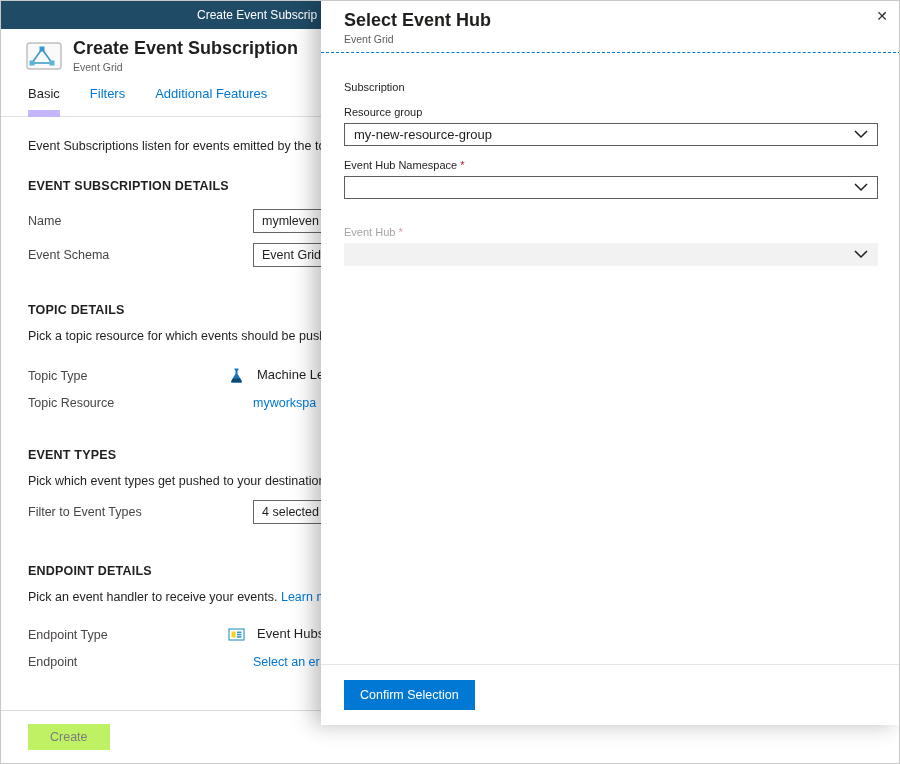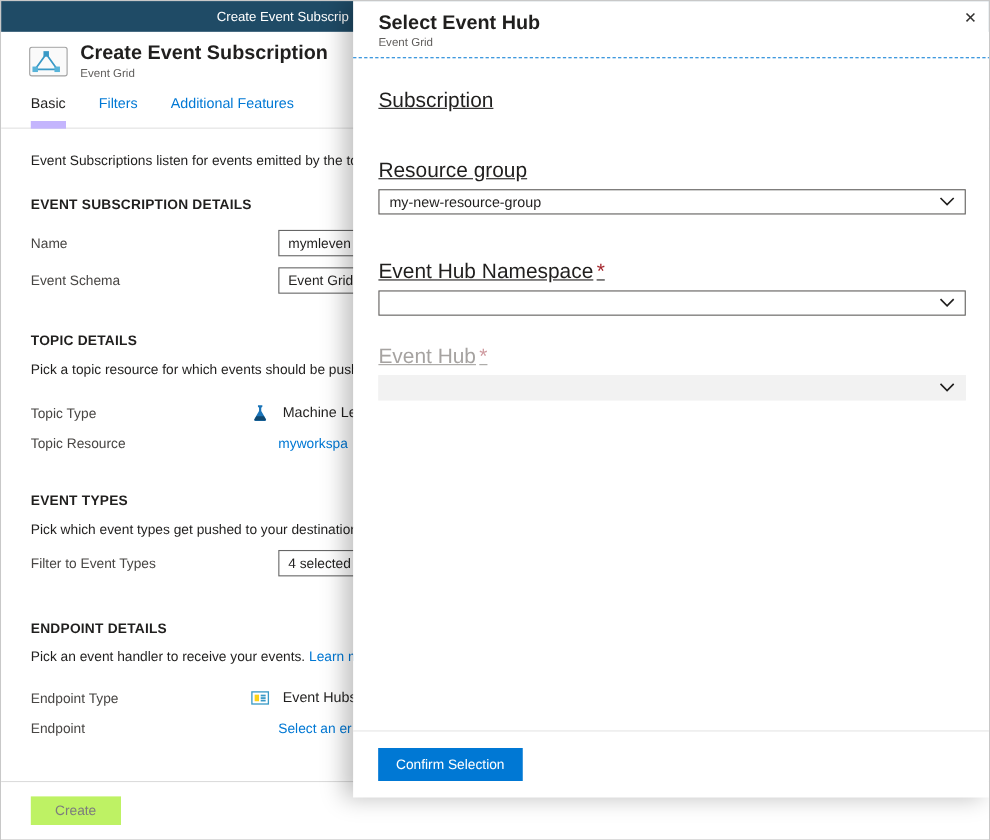--- a/index.html
+++ b/index.html
@@ -72,23 +72,23 @@
     position: absolute; top: 0; left: 320px; width: 580px; height: 724px;
     background: #ffffff; box-shadow: -8px 0 20px rgba(0,0,0,.25);
     display: flex; flex-direction: column; z-index: 10;
   }
   .panel-header { padding: 9px 23px 0; position: relative; }
   .panel-title { font-size: 18px; font-weight: 700; color: #201f1e; }
   .panel-subtitle { font-size: 10.5px; color: #605e5c; margin-top: 2px; }
   .panel-close { position: absolute; top: 8px; right: 13px; font-size: 14px; color: #323130; cursor: pointer; line-height: 1; }
   .panel-sep { border-bottom: 1px dashed #0078d4; margin-top: 7px; }
   .panel-body { flex: 1; padding: 28px 23px 0; overflow: hidden; }
-  .field-label { font-size: 19px; color: #201f1e; text-decoration: underline; }
+  .field-label { font-size: 11px; color: #201f1e; }
   .field-label.dim { color: #a6a3a1; }
-  .field + .field { margin-top: 42px; }
+  .field + .field { margin-top: 13px; }
   .required { color: #a4262c; margin-left: 3px; }
   .required.dim { color: #cf9ba0; }
   .pselect {
     margin-top: 5px; height: 23px; border: 1px solid #605e5c; background: #fff;
     display: flex; align-items: center; justify-content: space-between;
     padding: 0 9px; font-size: 13px; color: #201f1e; cursor: pointer;
   }
   .pselect.disabled { background: #f2f2f2; border-color: #f2f2f2; cursor: default; }
   .chevron { display: inline-flex; flex-shrink: 0; }
   .panel-footer { border-top: 1px solid #e5e5e5; padding: 15px 23px; }

